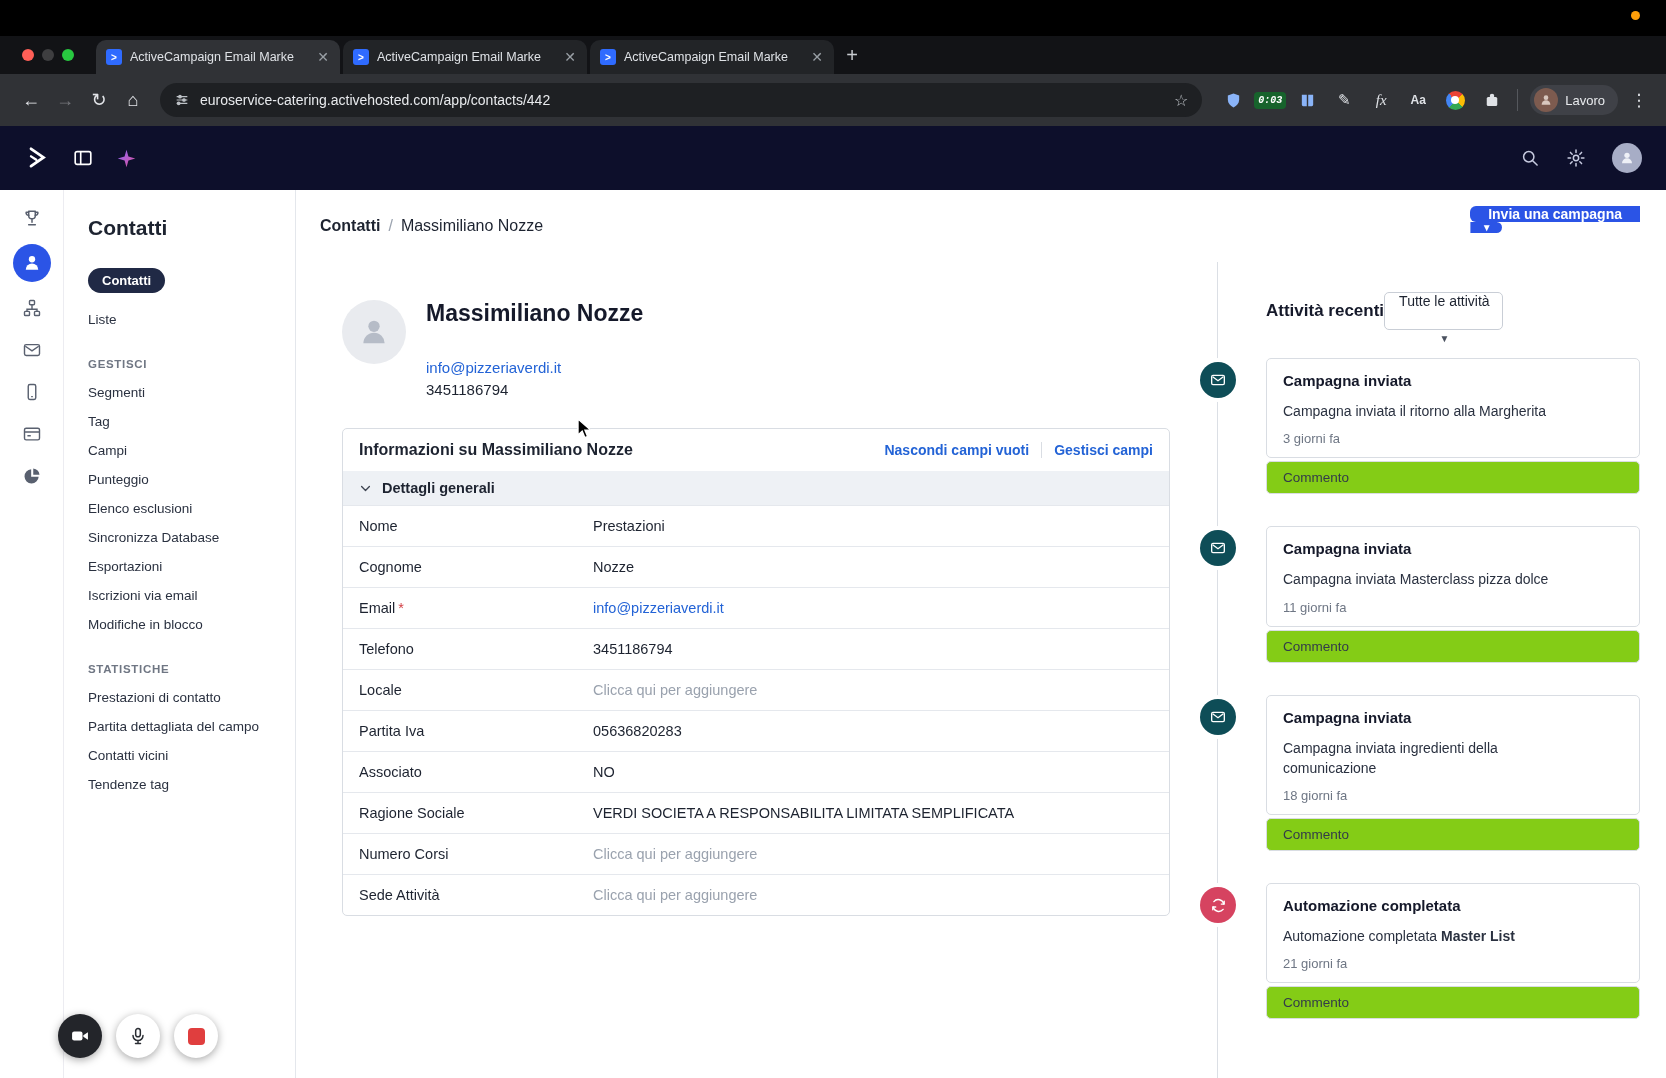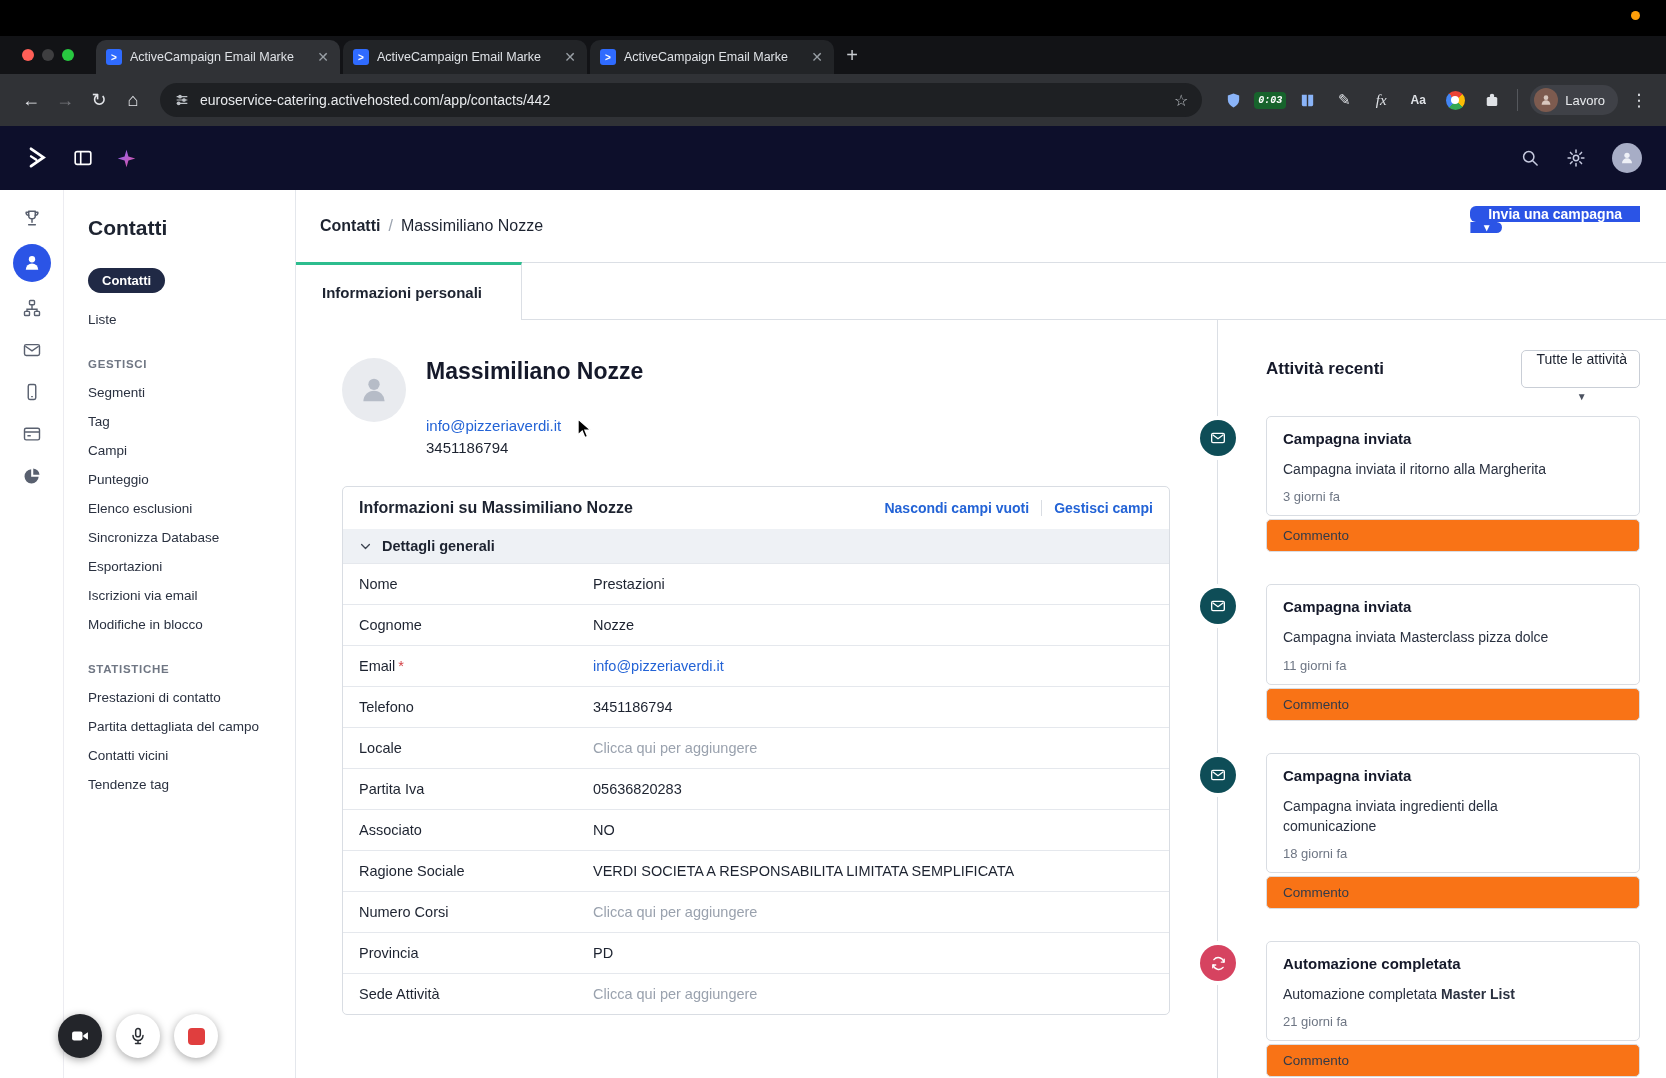--- a/index.html
+++ b/index.html
@@ -89,33 +89,33 @@
   .v-div { width:1px; height:16px; background:#d9dde3; margin:0 12px; }
   .sec-bar { background:#eef1f5; padding:9px 16px; font-size:14.5px; font-weight:bold; color:#1d2330; display:flex; align-items:center; gap:10px; }
   .frow { display:flex; align-items:center; border-top:1px solid #e5e8ed; min-height:41px; padding-left:16px; }
   .flabel { width:234px; flex:0 0 234px; font-size:14.5px; color:#1d2330; }
   .fvalue { font-size:14.5px; color:#1d2330; }
   .fvalue.ph { color:#9aa2ae; }
   .fvalue.link { color:#2363d6; }
   .req { color:#d23f44; margin-left:3px; }
 
   .right-col { flex:1; border-left:1px solid #dbdfe5; padding:30px 26px 0 48px; position:relative; }
-  .act-head { display:flex; align-items:center; justify-content:space-between; margin-bottom:28px; }
+  .act-head { display:flex; align-items:center; justify-content:flex-start; margin-bottom:28px; }
   .act-title-h { font-size:17px; font-weight:bold; color:#15192a; }
   .filter { border:1px solid #c9ced6; border-radius:5px; height:38px; display:flex; align-items:center; gap:24px; padding:0 12px 0 14px; font-size:14px; color:#1d2330; background:#fff;flex-direction:column; }
   .filter .caret { color:#4b5260; font-size:10px; }
 
   .act-item { position:relative; margin-bottom:32px; }
   .act-icon { position:absolute; left:-66px; top:4px; width:36px; height:36px; border-radius:50%; background:#0e4d57; display:flex; align-items:center; justify-content:center; box-shadow:0 0 0 4px #fff; }
   .act-icon.auto { background:#d64360; }
   .act-card { border:1px solid #d9dde3; border-radius:5px; padding:13px 16px 11px; background:#fff; }
   .act-title { font-size:15px; font-weight:bold; color:#15192a; margin-bottom:12px; }
   .act-desc { font-size:14px; color:#2a3140; line-height:1.45; margin-bottom:10px; }
   .act-time { font-size:13px; color:#6e7684; }
-  .act-comment { border:1px solid #d9dde3; border-radius:5px; padding:8px 16px; font-size:13.5px; color:#333b49; margin-top:3px; background:#f97316; }
+  .act-comment { border:1px solid #d9dde3; border-radius:5px; padding:8px 16px; font-size:13.5px; color:#333b49; margin-top:3px; background:#84cc16; }
 
   .record-widget { position:absolute; left:58px; bottom:20px; display:flex; gap:14px; align-items:center; z-index:60; }
   .rw-btn { width:44px; height:44px; border-radius:50%; display:flex; align-items:center; justify-content:center; box-shadow:0 2px 8px rgba(0,0,0,.35); }
   .rw-dark { background:#23252a; }
   .rw-light { background:#fff; }
   .stop-sq { width:17px; height:17px; border-radius:4px; background:#e03e3e; }
 
   .cursor { position:absolute; left:576px; top:418px; z-index:100; pointer-events:none; }
 
   svg { display:block; }
@@ -336,23 +336,20 @@
         <span class="crumb-root">Contatti</span>
         <span class="crumb-sep">/</span>
         <span>Massimiliano Nozze</span>
       </div>
       <div class="cta">
         <div class="cta-main">Invia una campagna</div>
         <div class="cta-caret">▼</div>
       </div>
     </div>
 
-    <div class="tabsrow">
-      <div class="tab-active-app">Informazioni personali</div>
-    </div>
 
     <div class="content">
 
       <div class="left-col">
         <div class="contact-head">
           <div class="c-avatar">
               <svg width="34" height="34" viewBox="0 0 24 24" fill="currentColor">
                 <circle cx="12" cy="8" r="4"></circle>
                 <path d="M4.5 20a7.5 7.5 0 0 1 15 0z"></path>
               </svg>
@@ -408,24 +405,20 @@
               <div class="flabel">Associato</div>
               <div class="fvalue">NO</div>
             </div>
           <div class="frow">
               <div class="flabel">Ragione Sociale</div>
               <div class="fvalue">VERDI SOCIETA A RESPONSABILITA LIMITATA SEMPLIFICATA</div>
             </div>
           <div class="frow">
               <div class="flabel">Numero Corsi</div>
               <div class="fvalue ph">Clicca qui per aggiungere</div>
-            </div>
-          <div class="frow">
-              <div class="flabel">Provincia</div>
-              <div class="fvalue">PD</div>
             </div>
           <div class="frow">
               <div class="flabel">Sede Attività</div>
               <div class="fvalue ph">Clicca qui per aggiungere</div>
             </div>
         </div>
       </div>
 
       <div class="right-col">
         <div class="act-head">

